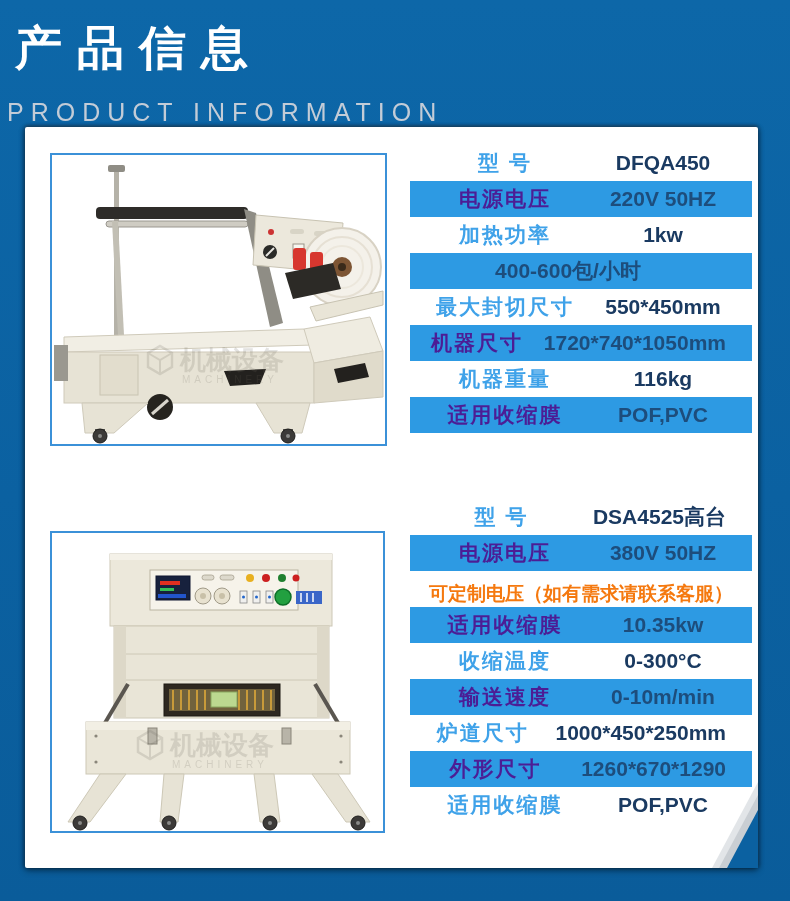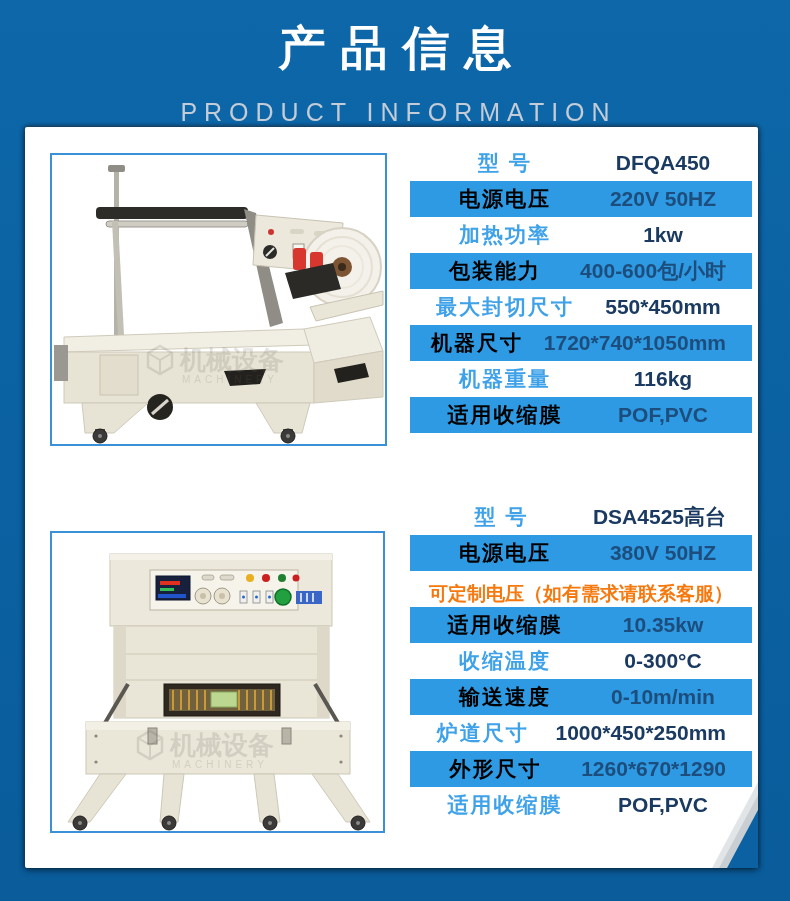--- a/index.html
+++ b/index.html
@@ -6,21 +6,21 @@
   html,body { width:790px; }
   body { font-family:"Liberation Sans","DejaVu Sans",sans-serif; }
 
   .page {
     position:relative; width:790px; height:901px;
     background:linear-gradient(180deg,#0d67a8 0%, #0b61a1 55%, #0a5c9a 100%);
     overflow:hidden;
   }
 
   
-  .header { position:absolute; top:0; left:0; width:100%; text-align:center; }
+  .header { position:absolute; top:0; left:0; width:100%; }
   .title {
     margin-top:17px; color:#ffffff; font-size:47px; font-weight:bold;
     letter-spacing:15px; text-indent:15px;
   }
   .subtitle {
     margin-top:18px; color:#c3ccd7; font-size:25px; font-weight:400;
     letter-spacing:7px; text-indent:7px;
   }
 
   
@@ -51,21 +51,21 @@
   .row { display:flex; align-items:center; height:36px; }
   .row .lbl {
     width:190px; text-align:center; font-size:21px; font-weight:bold;
     letter-spacing:2px; color:#3fa2e9; white-space:nowrap;
   }
   .row .val {
     flex:1; padding-right:26px; text-align:center; font-size:21px;
     font-weight:600; color:#1a3a61; white-space:nowrap;
   }
   .row.blue { background:#2d9ae3; }
-  .row.blue .lbl { color:#000000; }
+  .row.blue .lbl { color:#4c1d95; }
   .row.blue .val { color:#1d4d7c; }
 
   .row.note { justify-content:center;align-items:flex-end; }
   .row.note .note-text {
     width:100%; text-align:center; font-size:19px; font-weight:bold;
     color:#f5790f; white-space:nowrap;
   }
 
   
   .wm-text { font-family:"Liberation Sans","DejaVu Sans",sans-serif; }
@@ -158,21 +158,20 @@
       </div>
       <div class="row blue">
         <span class="lbl">电源电压</span>
         <span class="val">220V 50HZ</span>
       </div>
       <div class="row plain">
         <span class="lbl">加热功率</span>
         <span class="val">1kw</span>
       </div>
       <div class="row blue">
-        <span class="lbl">包装能力</span>
         <span class="val">400-600包/小时</span>
       </div>
       <div class="row plain">
         <span class="lbl">最大封切尺寸</span>
         <span class="val">550*450mm</span>
       </div>
       <div class="row blue">
         <span class="lbl">机器尺寸</span>
         <span class="val">1720*740*1050mm</span>
       </div>

